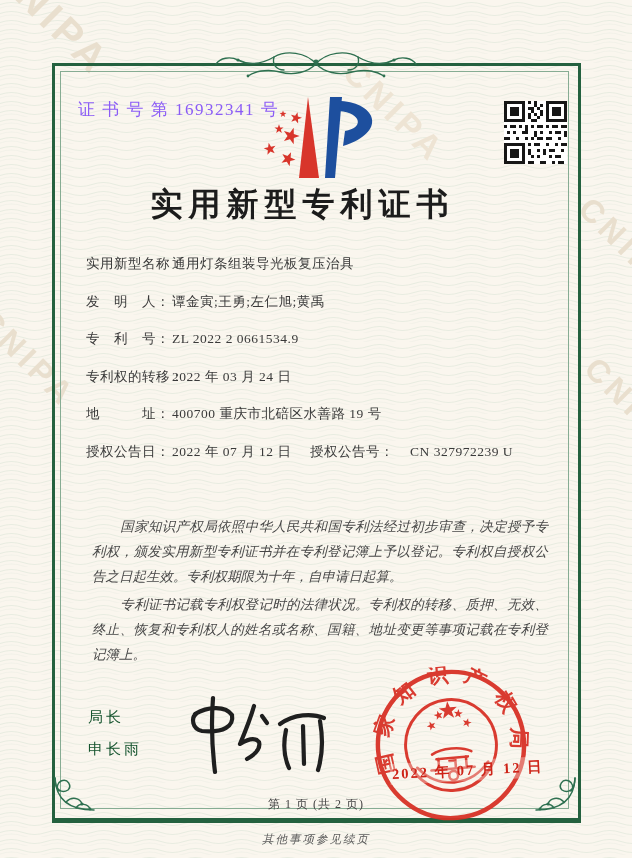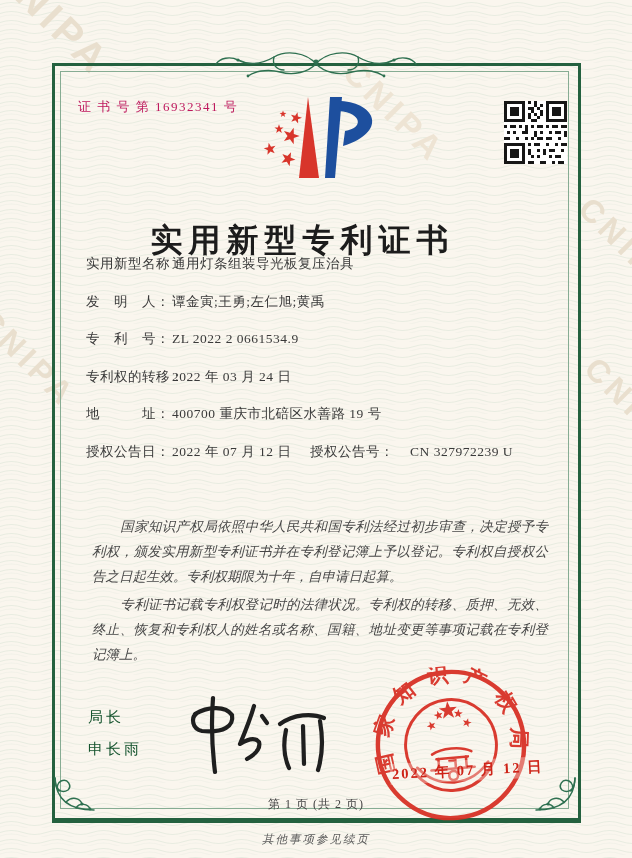--- a/index.html
+++ b/index.html
@@ -26,29 +26,28 @@
   .frame-inner{
     position:absolute; left:60px; top:71px; width:507px; height:736px;
     border:1px solid #86ac93; z-index:2;
   }
   .ornament-top{position:absolute; left:210px; top:48px; z-index:3;}
   .corner{position:absolute; z-index:3;}
   .corner-bl{left:50px; top:768px;}
   .corner-br{left:534px; top:768px; transform:scaleX(-1);}
   .cert-no{
     position:absolute; left:78px; top:98px; z-index:4;
-    font-size:13px; color:#be185d; letter-spacing:1.5px;
+    font-size:17px; color:#8b5cf6; letter-spacing:1.5px;
   }
   .logo{position:absolute; left:248px; top:92px; z-index:4;}
   .qr{position:absolute; left:504px; top:101px; z-index:4;}
   .title{
     position:absolute; left:0; top:183px; width:605px; z-index:4;
     text-align:center; font-size:32px; font-weight:bold; color:#1c1c1c;
     letter-spacing:6px;
-    margin-top:36px;
   }
   .fields{position:absolute; left:86px; top:255px; width:470px; z-index:4;}
   .frow{position:relative; height:37.5px; font-size:13.5px; color:#3a3a3a;}
   .flabel{display:inline-block; width:86px; white-space:pre; letter-spacing:.5px;}
   .fvalue{letter-spacing:.5px;margin-top:10px;}
   .fpair2{position:absolute; left:224px; top:0; white-space:nowrap;}
   .fpair2 .flabel{width:auto; margin-right:16px;}
   .body-text{
     position:absolute; left:84px; top:514px; width:464px; z-index:4;
     font-size:13.5px; line-height:25px; color:#474747; text-align:justify;

